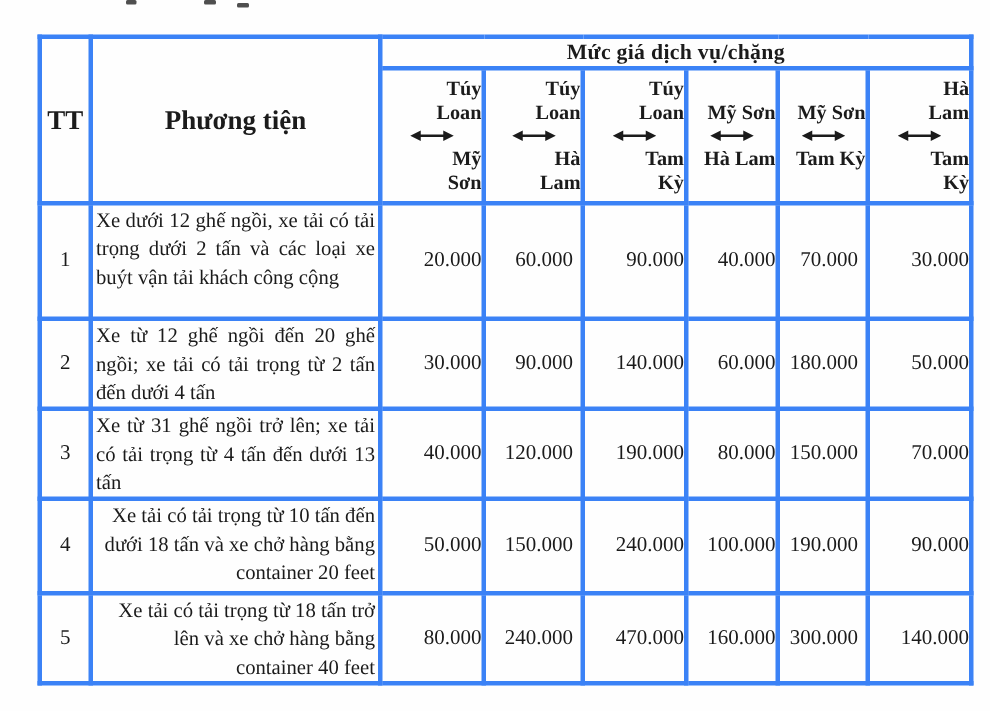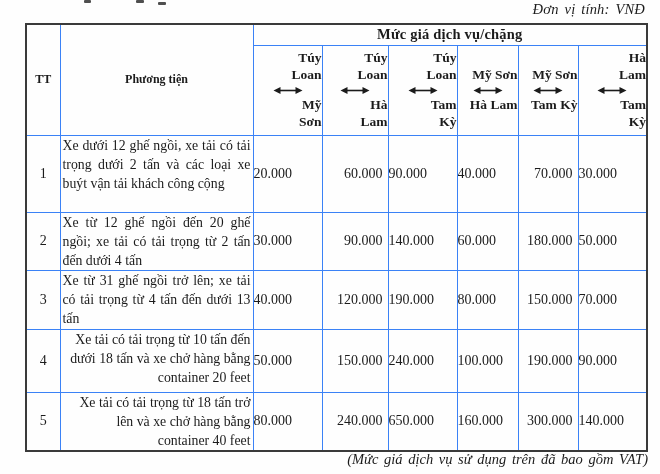--- a/index.html
+++ b/index.html
@@ -21,58 +21,57 @@
     position:absolute;top:451px;right:12px;font-style:italic;font-size:14.5px;
     word-spacing:2px;
   }
 
   table.price-table{
     position:absolute;left:25px;top:23px;width:622px;
     border-collapse:collapse;table-layout:fixed;
     border:2px solid #3a3a3a;
   }
   .price-table th,.price-table td{
-    border:1px solid #3b82f6;padding:0;overflow:hidden;
+    border:3px solid #3b82f6;padding:0;overflow:hidden;
   }
   .price-table th{font-weight:bold;text-align:center;vertical-align:middle;}
 
   tr.group-row{height:21px;}
   th.group-header{font-size:14.5px;letter-spacing:.2px;}
-  th.tt-header,th.vehicle-header{font-size:12px;}
+  th.tt-header,th.vehicle-header{font-size:18px;}
 
   tr.route-header-row{height:90px;}
   tr.route-header-row th{vertical-align:middle;}
   .route-line{font-size:13.5px;font-weight:bold;line-height:16.5px;text-align:right;}
   .arrow{display:flex;justify-content:center;align-items:center;height:14px;}
 
   tbody tr:nth-child(1){height:77px;}
   tbody tr:nth-child(2){height:56px;}
   tbody tr:nth-child(3){height:59px;}
   tbody tr:nth-child(4){height:63px;}
   tbody tr:nth-child(5){height:58px;}
 
   td.tt-cell{text-align:center;vertical-align:middle;font-size:14px;}
   td.vehicle-cell{
     vertical-align:top;text-align:right;font-size:13.8px;line-height:19px;
     padding:0 2px;
   }
   tbody tr:nth-child(-n+3) td.vehicle-cell{text-align:justify;text-justify:inter-word;}
-  td.price-cell{text-align:left;vertical-align:middle;font-size:14px;}
+  td.price-cell{text-align:right;vertical-align:middle;font-size:14px;}
   td.price-cell.c2,td.price-cell.c5{text-align:right;padding-right:5px;}
 </style>
 </head>
 <body>
 
 <div class="page">
 
   <span class="remnant r1"></span>
   <span class="remnant r2"></span>
   <span class="remnant r3"></span>
 
-  <div class="unit-note">Đơn vị tính: VNĐ</div>
 
   <table class="price-table">
     <colgroup>
       <col style="width:34px">
         <col style="width:193px">
       <col style="width:69px">
         <col style="width:66px">
         <col style="width:69px">
       <col style="width:61px">
         <col style="width:60px">
@@ -202,22 +201,21 @@
           <td class="price-cell c3">240.000</td>
           <td class="price-cell c4">100.000</td>
           <td class="price-cell c5">190.000</td>
           <td class="price-cell c6">90.000</td>
         </tr>
         <tr>
           <td class="tt-cell">5</td>
           <td class="vehicle-cell">Xe tải có tải trọng từ 18 tấn trở lên và xe chở hàng bằng container 40 feet</td>
           <td class="price-cell c1">80.000</td>
           <td class="price-cell c2">240.000</td>
-          <td class="price-cell c3">650.000</td>
+          <td class="price-cell c3">470.000</td>
           <td class="price-cell c4">160.000</td>
           <td class="price-cell c5">300.000</td>
           <td class="price-cell c6">140.000</td>
         </tr>
       </tbody>
   </table>
 
-  <div class="footer-note">(Mức giá dịch vụ sử dụng trên đã bao gồm VAT)</div>
 </div>
 
 </body></html>

